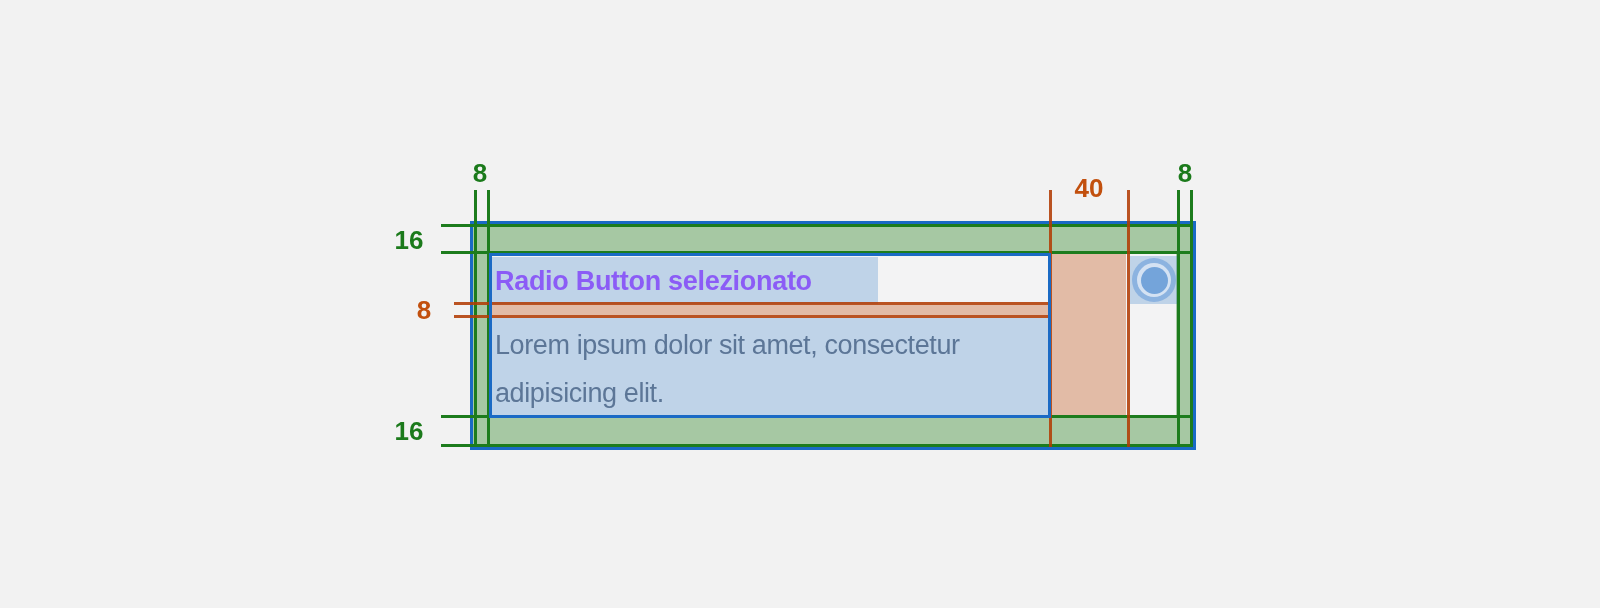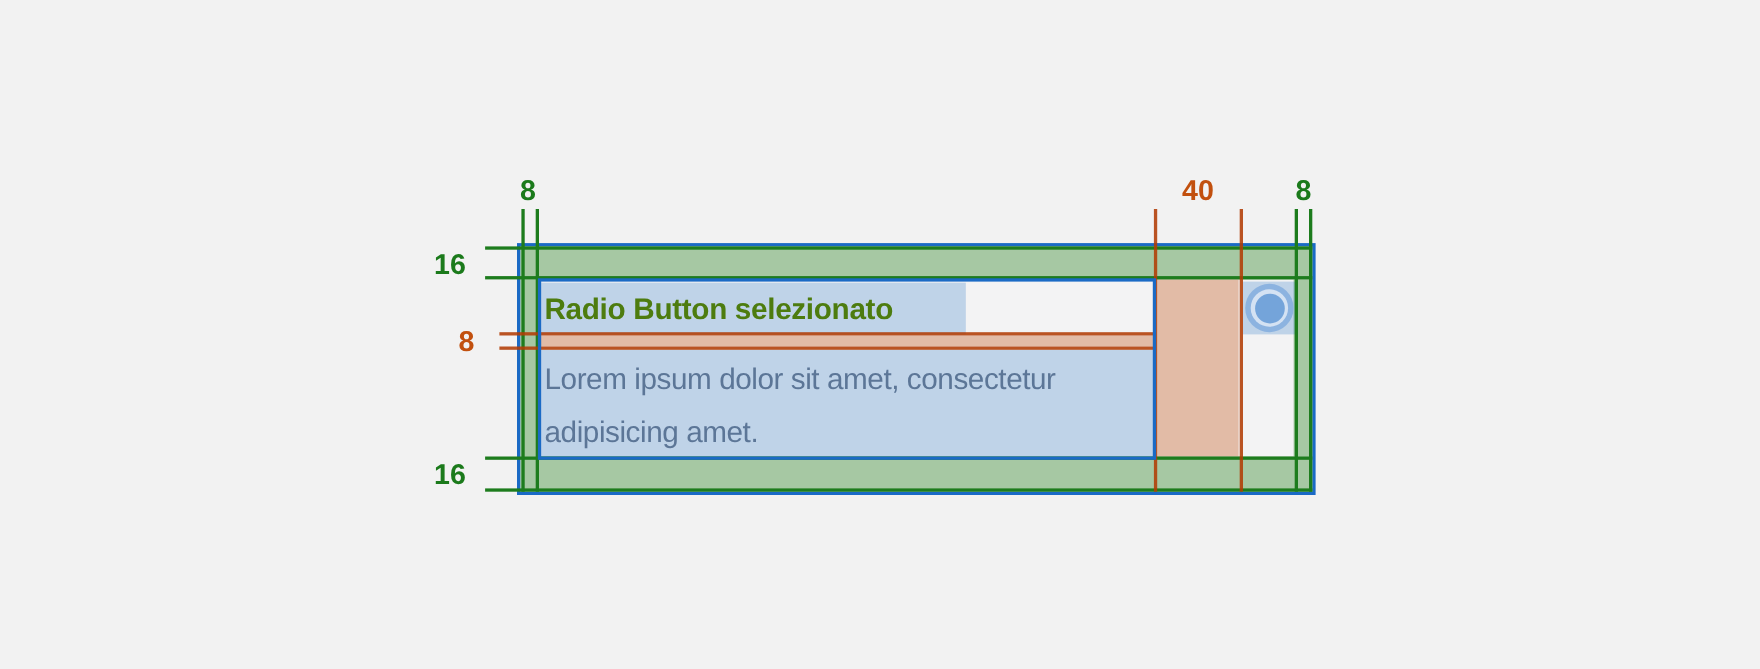--- a/index.html
+++ b/index.html
@@ -22,21 +22,21 @@
   
   .cbox{border:3px solid #1a6ac5;background:transparent;}
   
   .mlabel{font-weight:bold;font-size:26px;line-height:26px;}
   .mlabel.green{color:#1b7a1b;}
   .mlabel.orange{color:#c2500e;}
   .t-center{text-align:center;}
   .t-right{text-align:center;}
   
   .title-text{
-    font-size:27px;font-weight:bold;color:#4d7c0f;
+    font-size:27px;font-weight:bold;color:#8b5cf6;
     line-height:48px;white-space:nowrap;padding-left:3px;
     letter-spacing:-0.3px;
   }
   .body-text{
     font-size:27px;font-weight:normal;color:#5c7697;
     line-height:48px;white-space:nowrap;padding:3px 0 0 3px;
     letter-spacing:-0.4px;
   }
   
   .radio-outer{
@@ -81,31 +81,31 @@
   <div class="abs oline" style="left:1049px;top:190px;width:3px;height:257px;"></div>
   <div class="abs oline" style="left:1127px;top:190px;width:3px;height:257px;"></div>
   <div class="abs oline" style="left:454px;top:302px;width:595px;height:3px;"></div>
   <div class="abs oline" style="left:454px;top:315px;width:595px;height:3px;"></div>
 
   <div class="abs cbox" style="left:489px;top:253px;width:562px;height:165px;"></div>
 
   <div class="abs title-text" style="left:492px;top:257px;width:386px;height:47px;">Radio Button selezionato</div>
   <div class="abs body-text" style="left:492px;top:318px;width:557px;height:113px;">
     <div>Lorem ipsum dolor sit amet, consectetur</div>
-    <div>adipisicing amet.</div>
+    <div>adipisicing elit.</div>
   </div>
 
   <div class="abs" style="left:1132px;top:258px;">
     <div class="radio-outer">
       <div class="radio-mid">
         <div class="radio-dot"></div>
       </div>
     </div>
   </div>
 
   <div class="abs mlabel green t-center" style="left:460px;top:160px;width:40px;">8</div>
   <div class="abs mlabel green t-right" style="left:384px;top:227px;width:50px;">16</div>
   <div class="abs mlabel orange t-right" style="left:399px;top:297px;width:50px;">8</div>
   <div class="abs mlabel green t-right" style="left:384px;top:418px;width:50px;">16</div>
-  <div class="abs mlabel orange t-center" style="left:1059px;top:160px;width:60px;">40</div>
+  <div class="abs mlabel orange t-center" style="left:1059px;top:175px;width:60px;">40</div>
   <div class="abs mlabel green t-center" style="left:1165px;top:160px;width:40px;">8</div>
 
 </div>
 
 </body></html>

